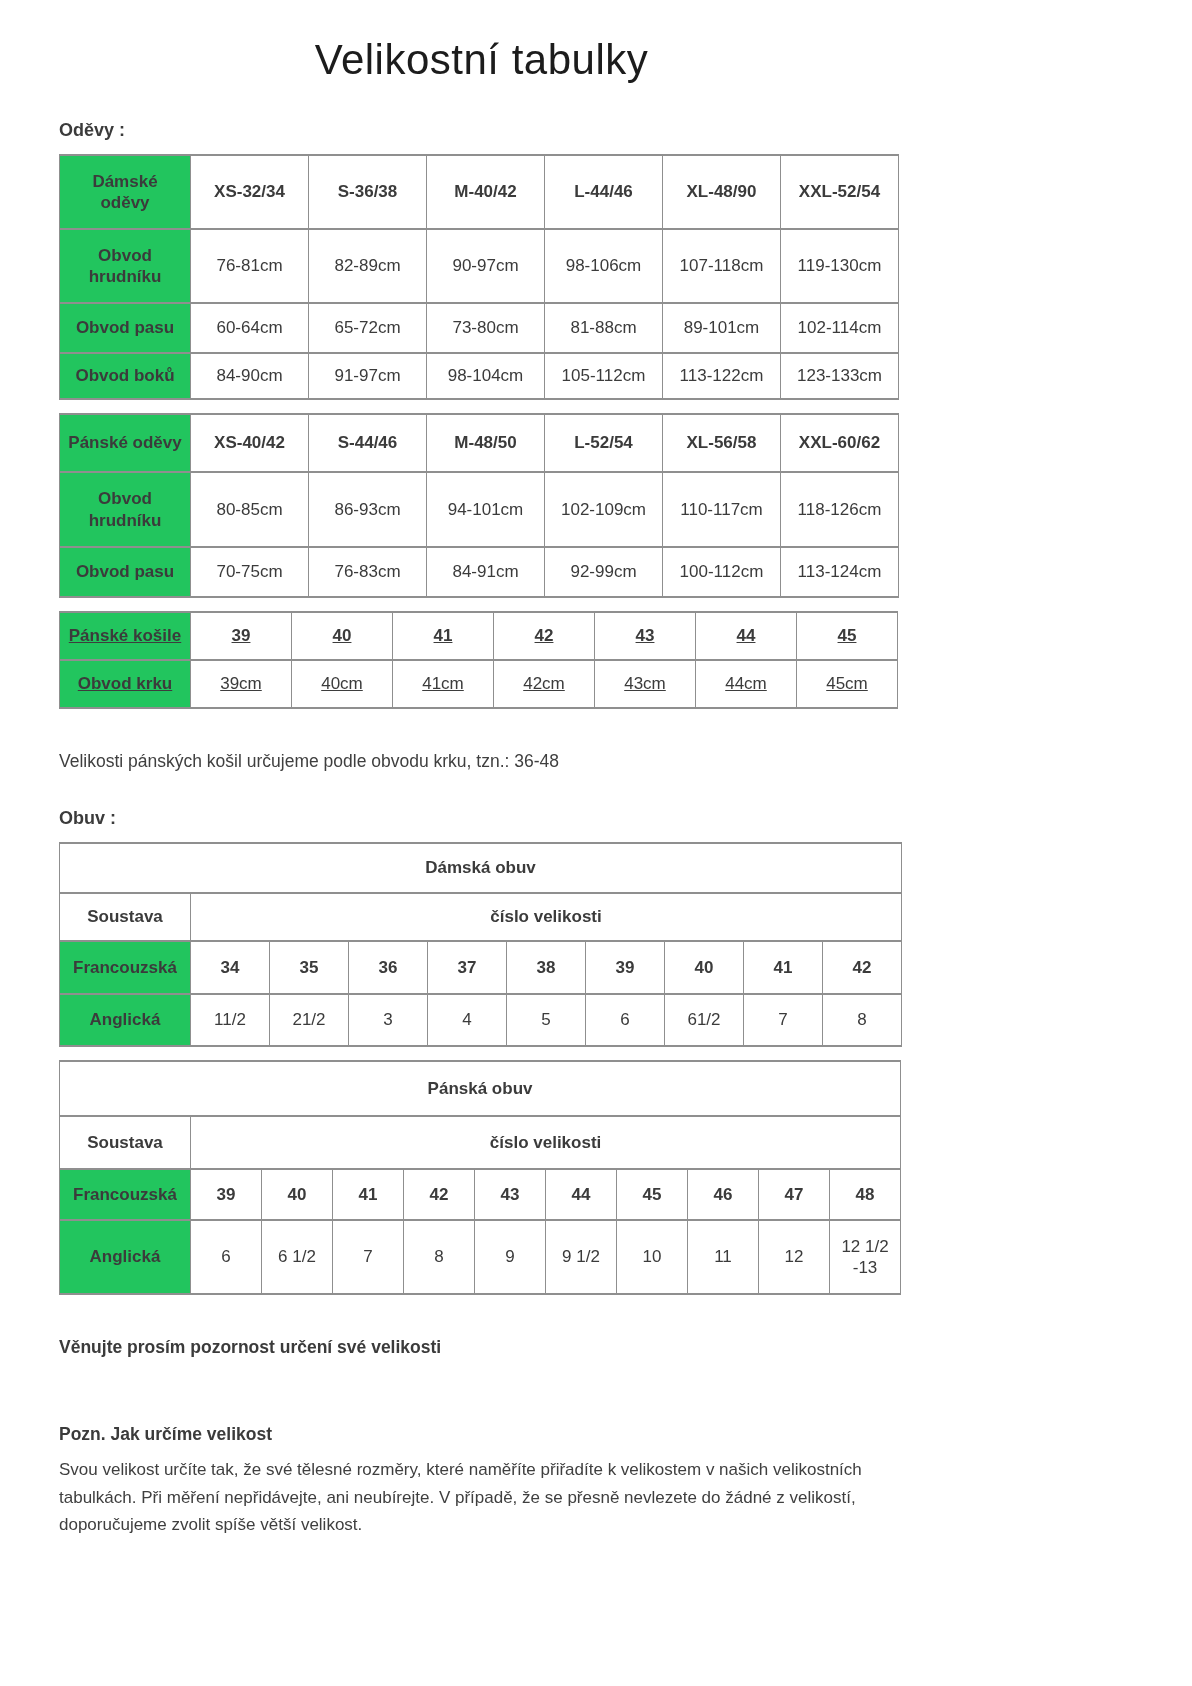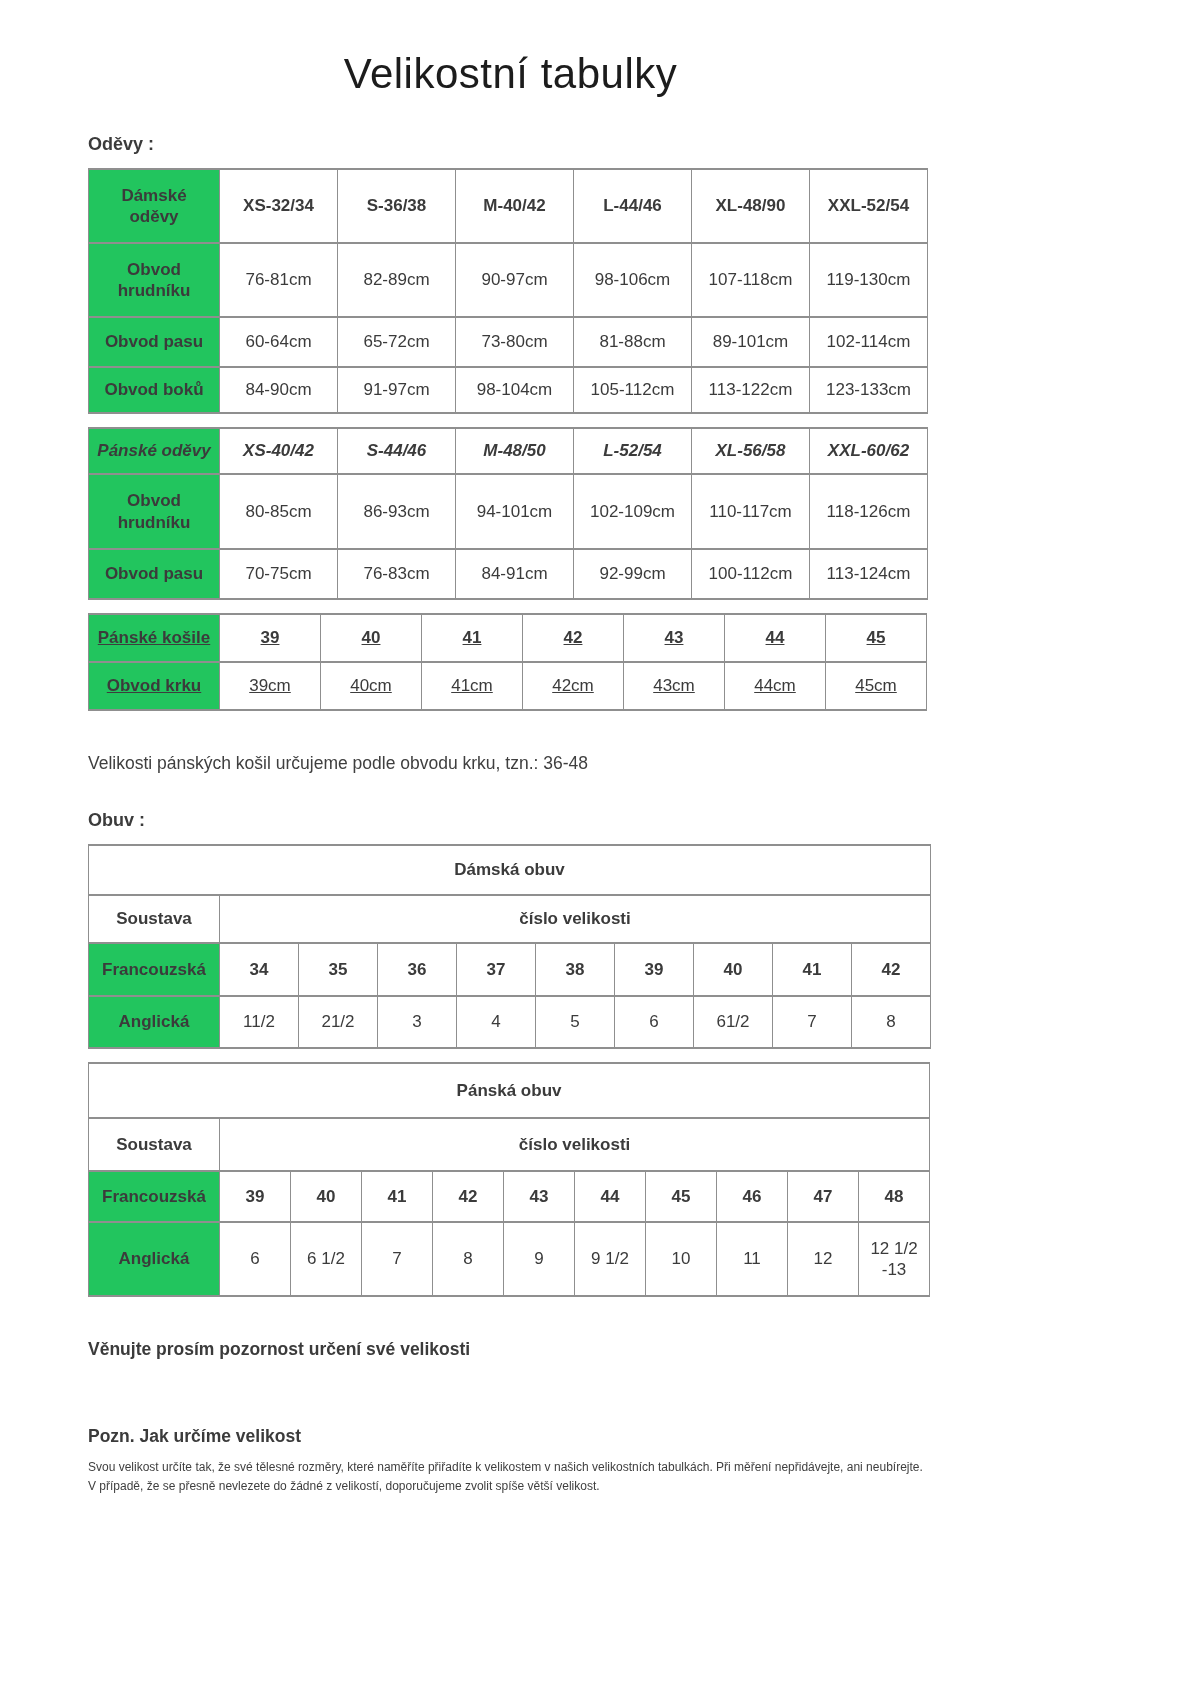--- a/index.html
+++ b/index.html
@@ -8,23 +8,23 @@
     background: #ffffff;
   }
   body {
     width: 1192px;
     height: 1686px;
     font-family: "Liberation Sans", "DejaVu Sans", sans-serif;
     color: #3d3d3d;
     overflow: hidden;
   }
   .content {
-    margin-left: 88px;
+    margin-left: 59px;
     width: 845px;
-    padding-top: 40px;
+    padding-top: 26px;
   }
   h1.page-title {
     margin: 10px 0 0 0;
     text-align: center;
     font-size: 42px;
     font-weight: 400;
     color: #1c1c1c;
     letter-spacing: 0.5px;
   }
   h2.section-heading {
@@ -59,21 +59,21 @@
   .t-e col.c-size { width: 71px; }
   .t-a { width: 839px; }
   .t-b { width: 839px; margin-top: 57px; }
   .t-c { width: 838px; margin-top: 50px; text-decoration: underline; }
   .t-d { width: 842px; margin-top: 9px; }
   .t-e { width: 841px; margin-top: 50px; }
   .t-a tr:nth-child(1) { height: 74px; }
   .t-a tr:nth-child(2) { height: 74px; }
   .t-a tr:nth-child(3) { height: 50px; }
   .t-a tr:nth-child(4) { height: 46px; }
-  .t-b tr:nth-child(1) { height: 46px; font-style: italic; }
+  .t-b tr:nth-child(1) { height: 58px; }
   .t-b tr:nth-child(2) { height: 75px; }
   .t-b tr:nth-child(3) { height: 50px; }
   .t-c tr { height: 48px; }
   .t-d tr:nth-child(1) { height: 50px; }
   .t-d tr:nth-child(2) { height: 48px; }
   .t-d tr:nth-child(3) { height: 53px; }
   .t-d tr:nth-child(4) { height: 52px; }
   .t-e tr:nth-child(1) { height: 55px; }
   .t-e tr:nth-child(2) { height: 53px; }
   .t-e tr:nth-child(3) { height: 51px; }
@@ -86,21 +86,21 @@
   p.bold-note {
     margin: 0;
     font-size: 17.5px;
     font-weight: bold;
     color: #3b3b3b;
   }
   p.note-title { margin-top: 66px; }
   p.note-subtitle { margin-top: 42px; }
   p.note-paragraph {
     margin: 11px 0 0 0;
-    font-size: 12px;
+    font-size: 17px;
     color: #3f3f3f;
     line-height: 1.62;
     width: 845px;
   }
 </style>
 </head>
 <body>
 
 <div class="content">
 

